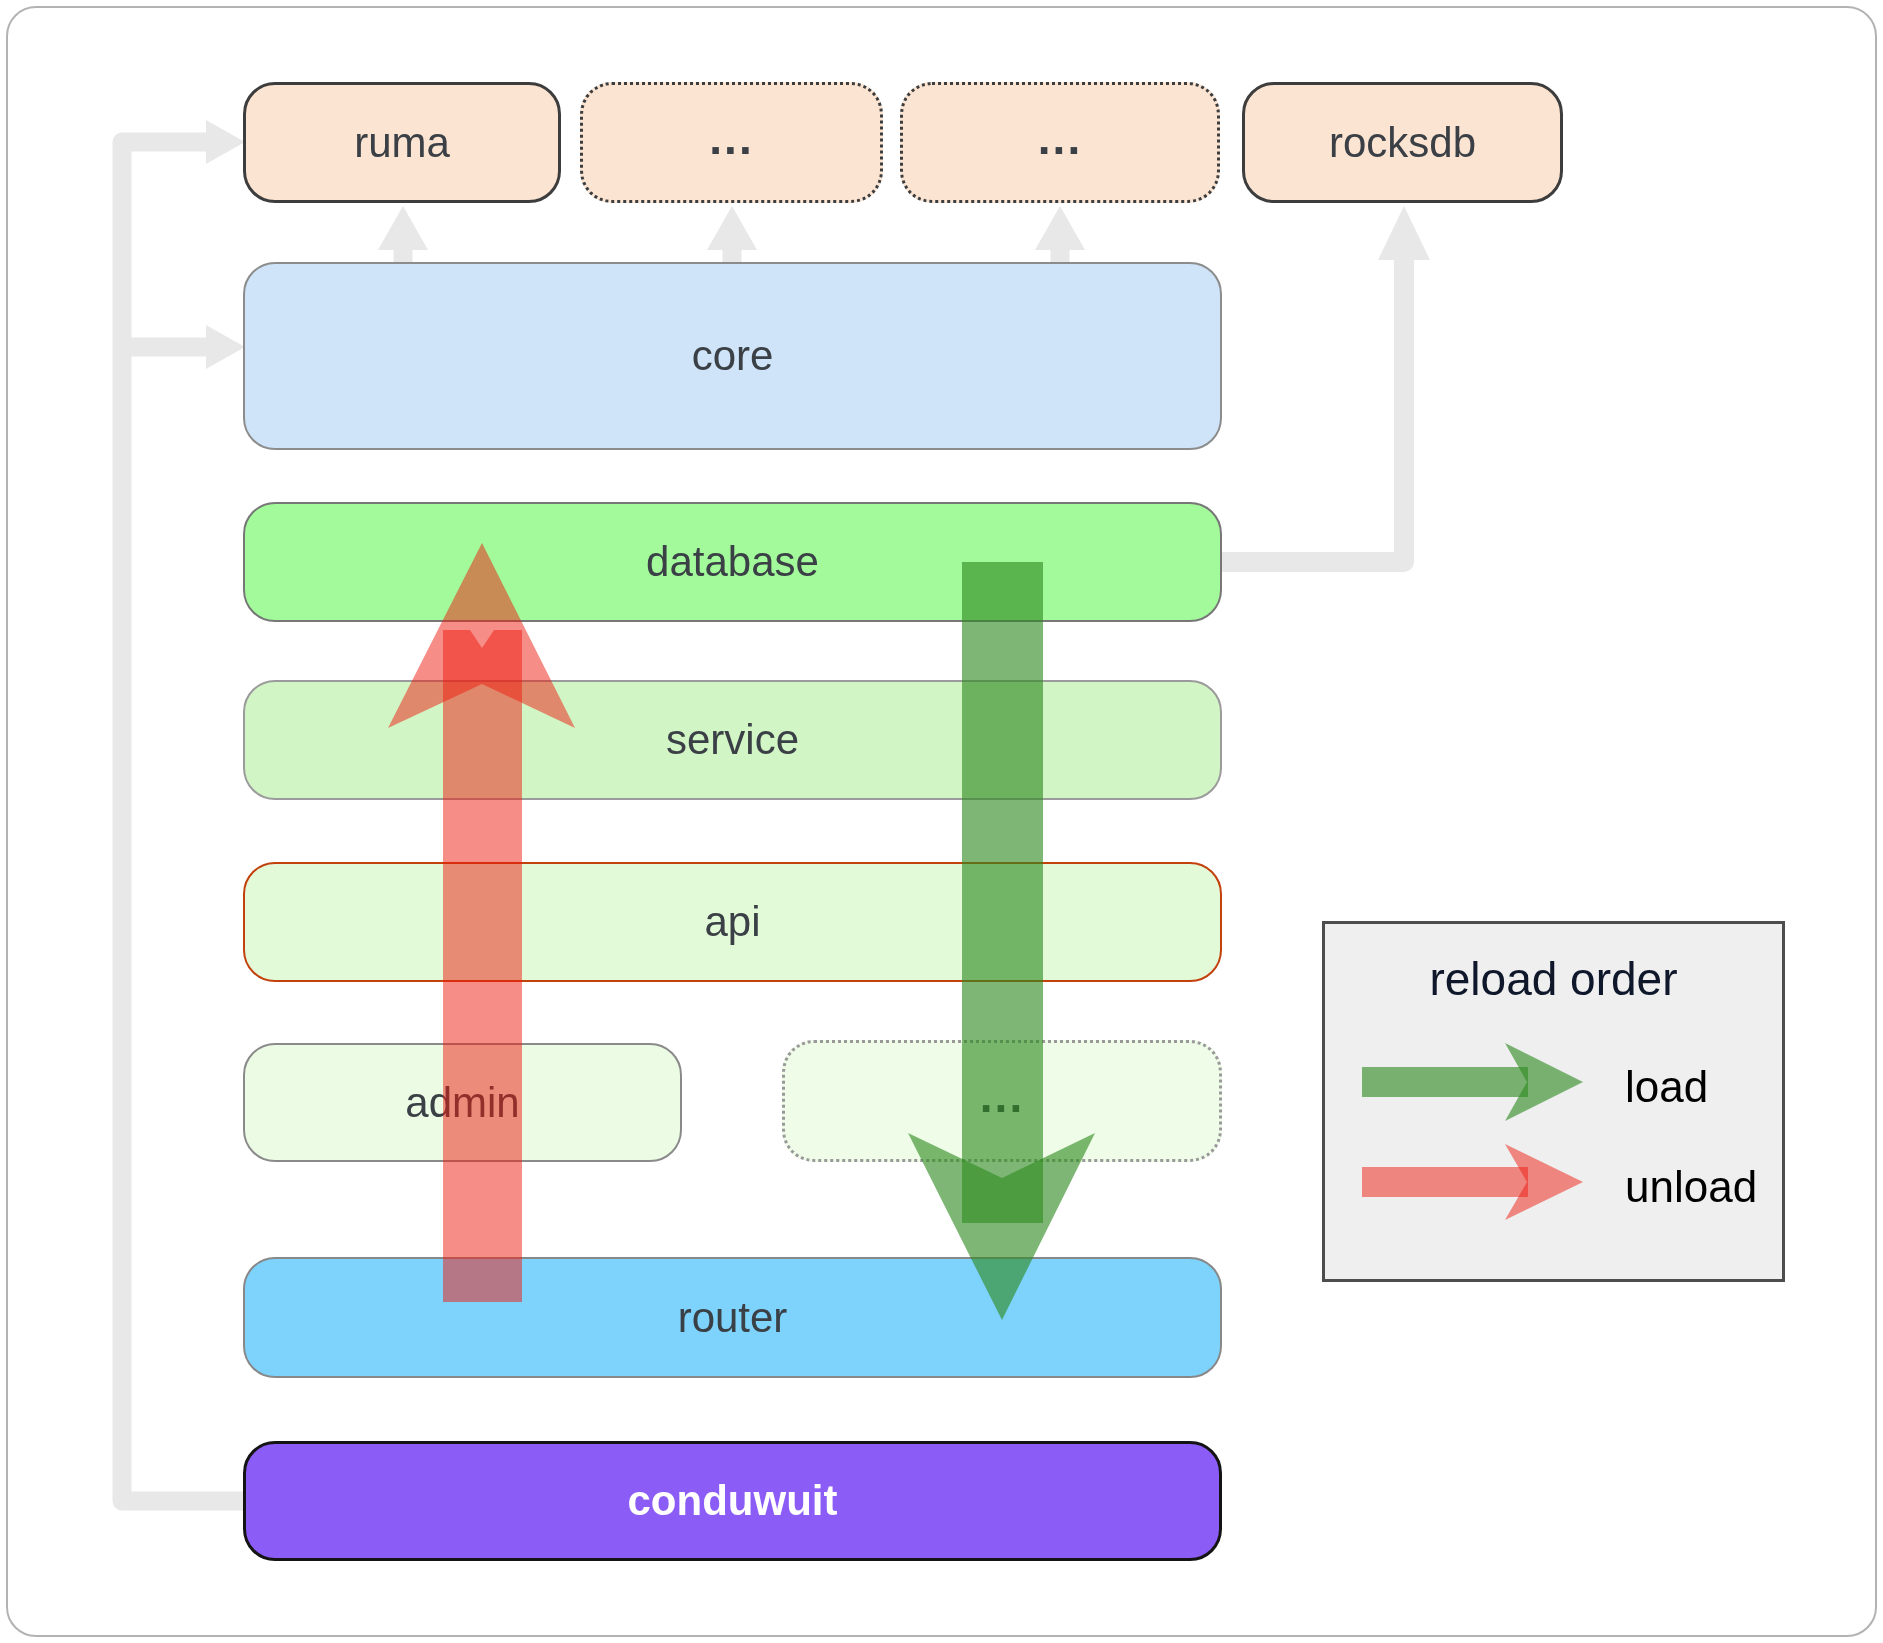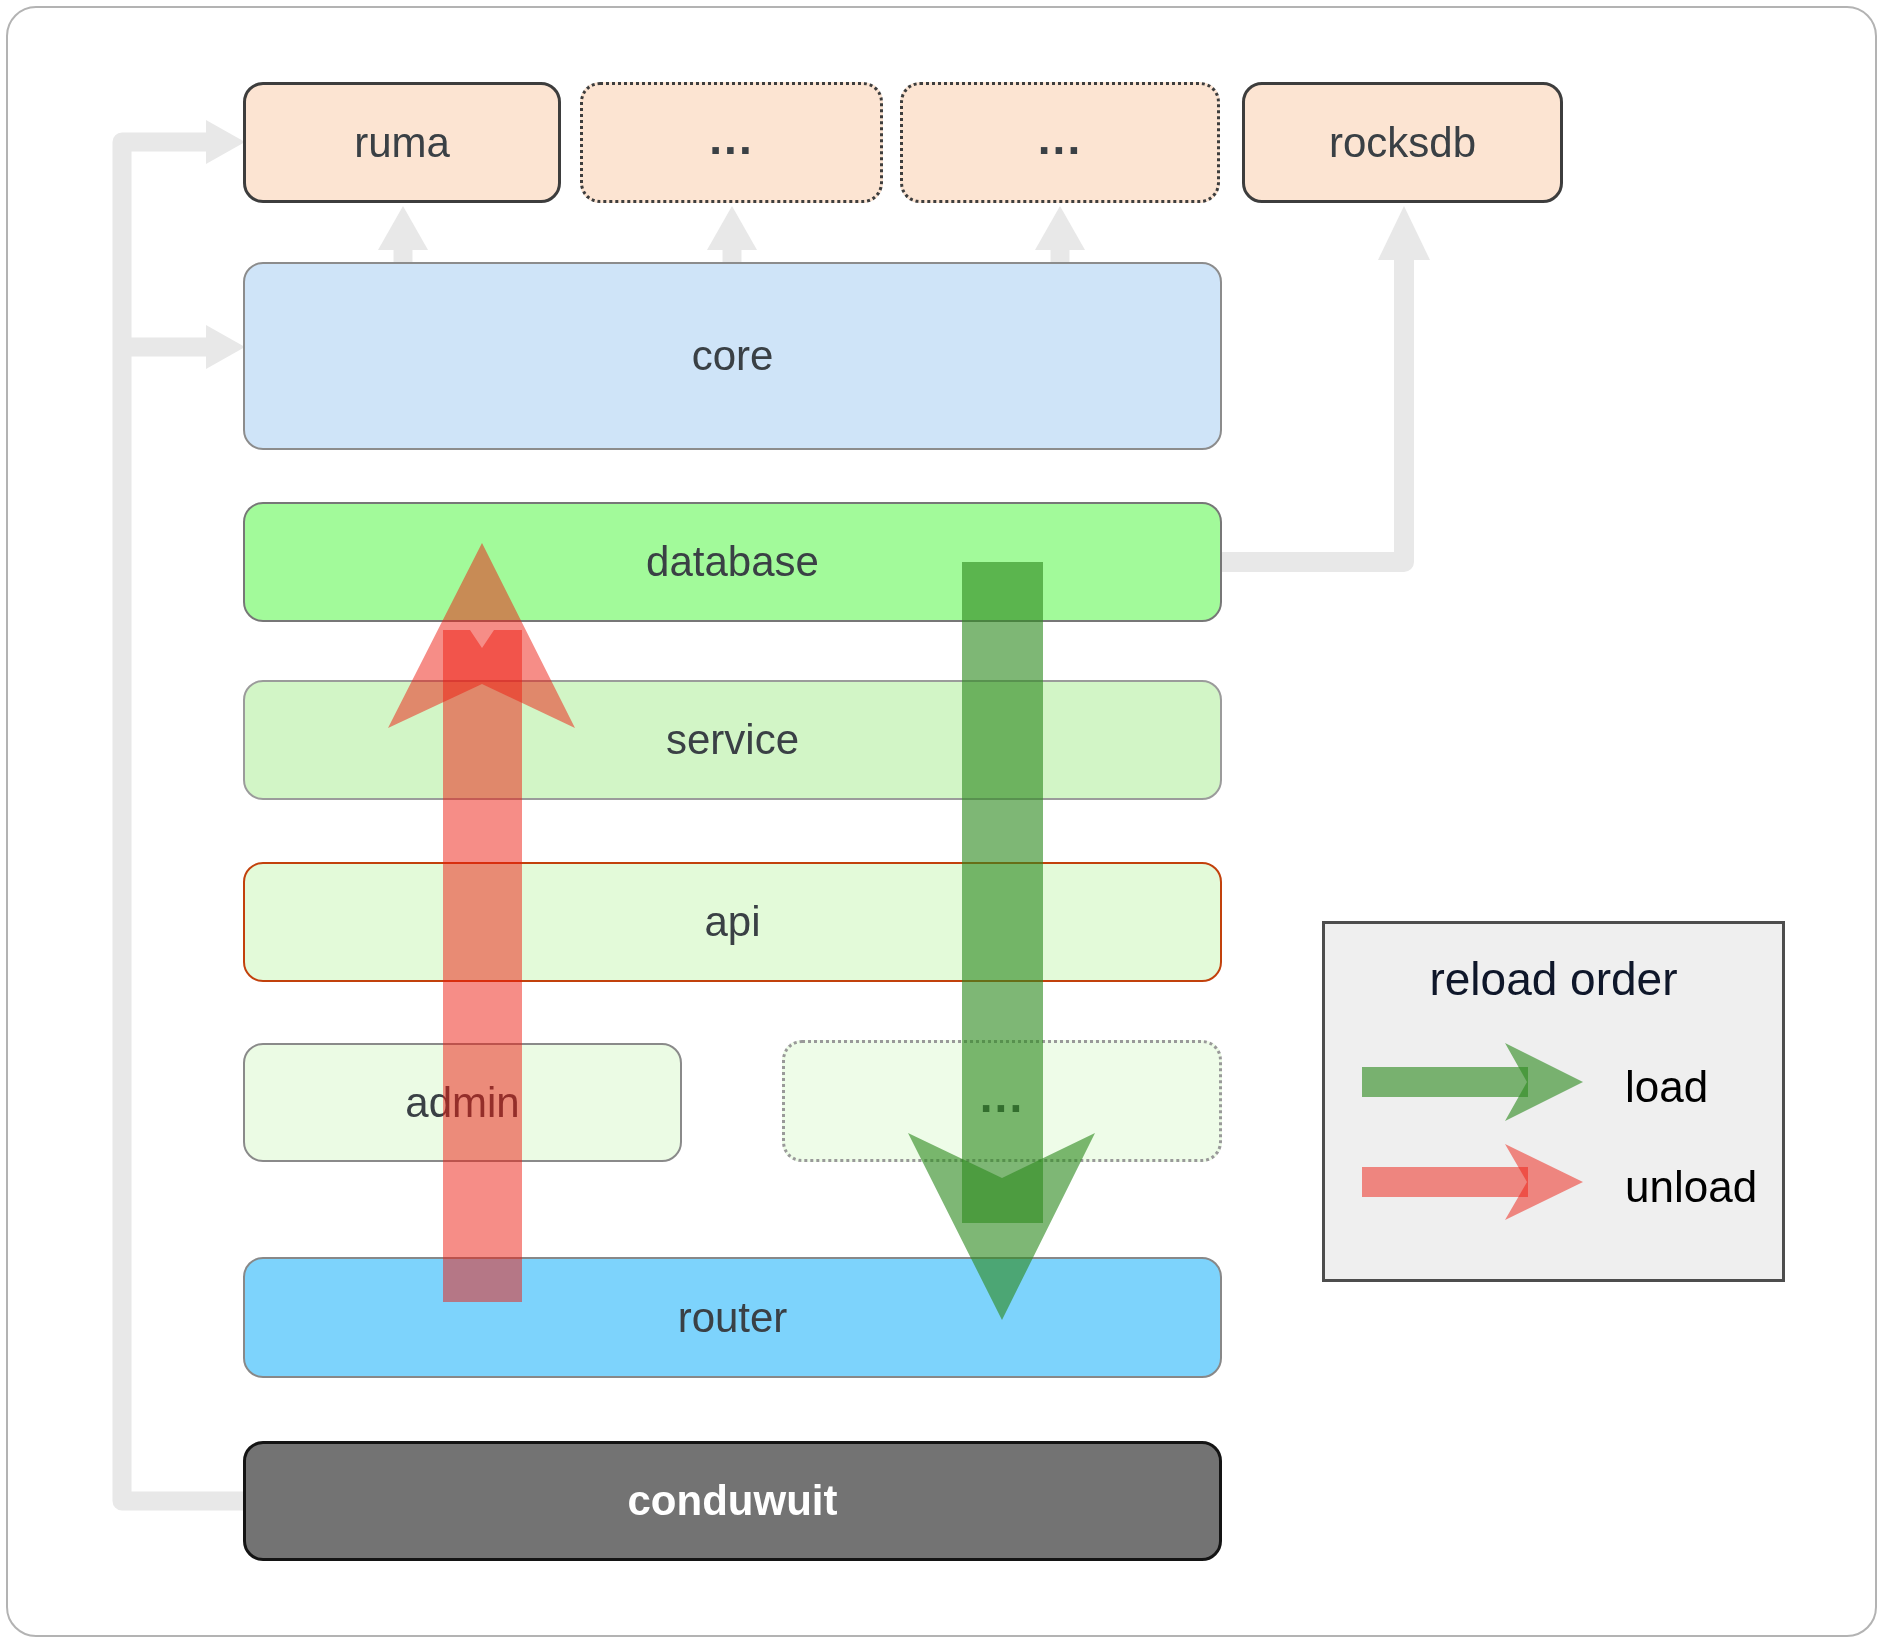--- a/index.html
+++ b/index.html
@@ -1,35 +1,35 @@
 <!DOCTYPE html>
 <html><head>
 <meta charset="utf-8">
 <style>
   html,body{margin:0;padding:0;background:#fff;}
   #page{position:relative;width:1883px;height:1643px;background:#fff;
         font-family:"Liberation Sans",sans-serif;overflow:hidden;}
   #frame{position:absolute;left:6px;top:6px;right:6px;bottom:6px;
          border:2px solid #b3b3b3;border-radius:30px;}
   .node{position:absolute;box-sizing:border-box;display:flex;align-items:center;
-        justify-content:center;border-radius:20px;font-size:42px;color:#3a4045;}
+        justify-content:center;border-radius:32px;font-size:42px;color:#3a4045;}
   .dots{font-weight:700;font-size:46px;transform:translateY(-10%);letter-spacing:2px;}
   svg.layer{position:absolute;left:0;top:0;pointer-events:none;}
 
   
   .peach-solid{background:#fce4d2;border:3px solid #3d3d3d;}
   .peach-dotted{background:#fce4d2;border:3px dotted #3d3d3d;}
   .n-core{background:#cfe4f8;border:2px solid #8c8c8c;}
   .n-database{background:#a2fa9a;border:2px solid #777;}
   .n-service{background:#d2f5c6;border:2px solid #9b9b9b;}
   .n-api{background:#e3fad9;border:2px solid #c2410c;}
   .n-admin{background:#ebfbe4;border:2px solid #8a8a8a;}
   .n-dots3{background:#eefce8;border:3px dotted #999;}
   .n-router{background:#7dd3fc;border:2px solid #888;margin-top:36px;}
-  .n-conduwuit{background:#737373;border:3px solid #141414;color:#ffffff;font-weight:600;}
+  .n-conduwuit{background:#8b5cf6;border:3px solid #141414;color:#ffffff;font-weight:600;}
 
   
   #legend{position:absolute;left:1322px;top:921px;width:463px;height:361px;
           box-sizing:border-box;background:#efefef;border:3px solid #4d4d4d;}
   #legend .title{position:absolute;left:0;top:28px;width:100%;text-align:center;
                  font-size:46px;color:#0f172a;}
   #legend .item-label{position:absolute;font-size:44px;color:#000;}
   #legend .load-label{left:300px;top:138px;}
   #legend .unload-label{left:300px;top:238px;}
 </style>

